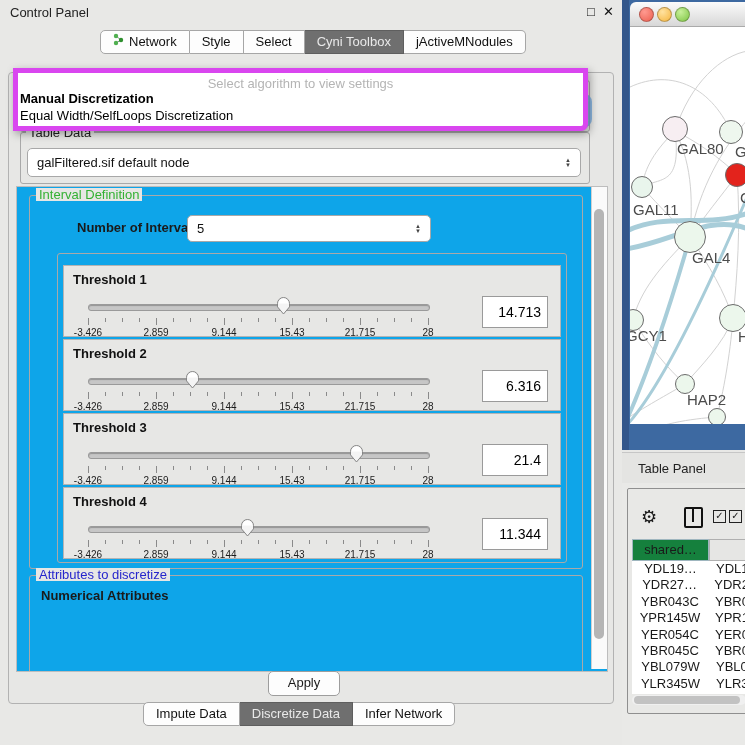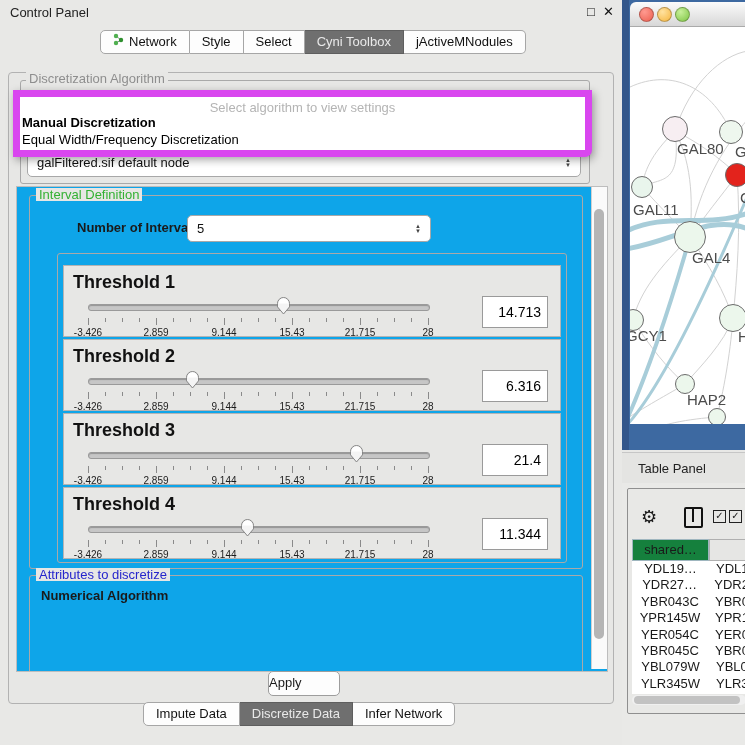--- a/index.html
+++ b/index.html
@@ -19,56 +19,56 @@
   .tab.selected{background:#6f6f6f;color:#e9e9e9;border-color:#5e5e5e;}
   
   #outer-box{position:absolute;left:8px;top:72px;width:604px;height:630px;background:#e7e7e5;
     border:1px solid #b2b2b2;border-radius:4px;}
   .groupbox{position:absolute;border:1px solid #a9a9a9;border-radius:3px;}
   .group-title{position:absolute;font-size:13px;background:#e7e7e5;padding:0 3px;line-height:13px;}
   
   #algo-combo{position:absolute;left:26px;top:96px;width:561px;height:27px;background:#fff;
     border:1px solid #8cb6dd;border-radius:6px;box-shadow:0 0 0 3px rgba(110,165,220,.75);}
   
-  #algo-popup{position:absolute;left:13px;top:90px;width:565px;height:53px;background:#fff;
-    border:7px solid #d946ef;border-radius:0 0 7px 0;box-shadow:2px 3px 8px rgba(0,0,0,.35);z-index:5;}
+  #algo-popup{position:absolute;left:13px;top:68px;width:565px;height:53px;background:#fff;
+    border:5px solid #d946ef;border-radius:0 0 7px 0;box-shadow:2px 3px 8px rgba(0,0,0,.35);z-index:5;}
   #popup-prompt{position:absolute;left:0;top:3px;width:100%;text-align:center;color:#b4b4b4;}
   .popup-item{position:absolute;left:2px;font-size:13px;color:#000;white-space:nowrap;}
   
   .combo{background:#fff;border:1px solid #a8a8a8;border-radius:5px;display:flex;align-items:center;}
   .combo-text{flex:1;padding-left:9px;color:#111;white-space:nowrap;overflow:hidden;}
   .stepper{width:16px;display:flex;flex-direction:column;align-items:center;line-height:5px;
     font-size:6px;color:#444;margin-right:4px;}
   
   #scrollview{position:absolute;left:16px;top:186px;width:590px;height:484px;overflow:hidden;
     border:1px solid #bdbdbd;background:#0ea5e9;}
   #vscroll{position:absolute;left:574px;top:0;width:15px;height:482px;background:#fafafa;
     border-left:1px solid #d0d0d0;}
   #vscroll .vthumb{position:absolute;left:2px;top:22px;width:10px;height:430px;background:#b5b5b5;border-radius:6px;}
   
   .thr-panel{position:absolute;left:6px;width:496px;height:70px;border:1px solid #b4b4b4;background:#e7e7e5;}
-  .thr-label{position:absolute;left:9px;top:6px;font-weight:bold;font-size:18px;color:#111;}
+  .thr-label{position:absolute;left:9px;top:6px;font-weight:bold;font-size:13px;color:#111;}
   .thr-slider{position:absolute;left:24px;top:34px;width:340px;height:30px;}
   .track{position:absolute;left:0;top:4px;width:340px;height:5px;border-radius:3px;background:#c6c6c6;
     border:1px solid #9a9a9a;box-shadow:inset 0 1px 1px rgba(0,0,0,.25);}
   .thumb{position:absolute;top:-4px;width:15px;height:19px;margin-left:-8px;}
   .tick{position:absolute;top:18px;width:1px;height:4px;background:#8a8a8a;}
   .tick.major{height:7px;}
   .tlabel{position:absolute;top:27px;transform:translateX(-50%);font-size:10px;color:#1c1c1c;white-space:nowrap;}
   .thr-value{position:absolute;right:12px;top:30px;width:58px;height:30px;background:#fff;
     border:1px solid #9a9a9a;text-align:right;line-height:30px;padding-right:6px;font-size:14px;color:#000;}
   
   #attr-list{position:absolute;left:20px;top:32px;width:524px;height:62px;background:#fff;
     border:1px solid #a8a8a8;overflow:hidden;}
   .attr-item{padding:1px 0 1px 8px;font-size:13px;color:#111;line-height:17px;white-space:nowrap;}
   #attr-scroll{position:absolute;right:1px;top:1px;width:12px;height:60px;background:#f2f2f2;border-left:1px solid #ddd;}
   #attr-scroll .vthumb{position:absolute;left:1px;top:2px;width:9px;height:42px;background:#b5b5b5;border-radius:5px;}
   
   #apply-btn{position:absolute;left:268px;top:671px;width:70px;height:23px;background:#fdfdfd;
-    border:1px solid #9d9d9d;border-radius:5px;text-align:left;line-height:22px;font-size:13px;}
+    border:1px solid #9d9d9d;border-radius:5px;text-align:center;line-height:22px;font-size:13px;}
   #bottom-tabs{position:absolute;left:143px;top:702px;height:24px;display:flex;}
   
   #net-frame{position:absolute;left:622px;top:0;width:123px;height:450px;background:#3d69a1;}
   #net-frame .edge-shade{position:absolute;left:0;top:0;width:7px;height:450px;background:#33568a;}
   #mac-win{position:absolute;left:8px;top:2px;width:115px;height:422px;}
   #mac-titlebar{position:absolute;left:0;top:0;width:115px;height:24px;border-radius:6px 0 0 0;
     background:linear-gradient(#fbfbfb,#d7d7d7);border-bottom:1px solid #aaa;}
   .traffic{position:absolute;top:5px;width:13px;height:13px;border-radius:50%;border:1px solid rgba(0,0,0,.25);}
   #net-canvas{position:absolute;left:0;top:25px;width:115px;height:397px;background:#fff;overflow:hidden;}
   .net-node{position:absolute;border:1.5px solid #6b6b6b;border-radius:50%;box-sizing:border-box;}
@@ -132,21 +132,21 @@
 
   <div id="outer-box"></div>
 
   <div class="groupbox" style="left:20px;top:80px;width:568px;height:50px;"></div>
   <div class="group-title" style="left:26px;top:72px;color:#8e8e8e;">Discretization Algorithm</div>
   <div id="algo-combo"></div>
 
   <div id="algo-popup">
     <div id="popup-prompt">Select algorithm to view settings</div>
     <div class="popup-item" style="top:18px;font-weight:bold;">Manual Discretization</div>
-    <div class="popup-item" style="top:35px;">Equal Width/Frequency Discretization</div>
+    <div class="popup-item" style="top:35px;">Equal Width/SelfLoops Discretization</div>
   </div>
 
   <div class="groupbox" style="left:20px;top:132px;width:568px;height:50px;"></div>
   <div class="group-title" style="left:26px;top:126px;color:#222;">Table Data</div>
   <div class="combo" style="position:absolute;left:27px;top:148px;width:552px;height:27px;">
     <span class="combo-text">galFiltered.sif default node</span>
     <span class="stepper">
       <span>▲</span>
         <span>▼</span>
     </span>
@@ -317,21 +317,21 @@
                 <path d="M1.5 7.5 a6 6 0 0 1 12 0 v3.4 L7.5 18 L1.5 10.9 Z" fill="#f4f4f4" stroke="#858585"></path>
                 <path d="M2.5 7.5 a5 5 0 0 1 10 0" fill="#ffffff" stroke="none"></path>
               </svg></div>
           </div>
           <div class="thr-value">11.344</div>
         </div>
       </div>
 
     <div class="groupbox" style="left:12px;top:388px;width:552px;height:110px;"></div>
     <div class="group-title" style="left:19px;top:381px;color:#2525cc;">Attributes to discretize</div>
-    <div style="position:absolute;left:24px;top:401px;font-weight:bold;">Numerical Algorithm</div>
+    <div style="position:absolute;left:24px;top:401px;font-weight:bold;">Numerical Attributes</div>
 
     <div id="vscroll">
         <div class="vthumb"></div>
       </div>
   </div>
 
   <div id="apply-btn">Apply</div>
 
   <div id="bottom-tabs">
     <div class="tab first">

